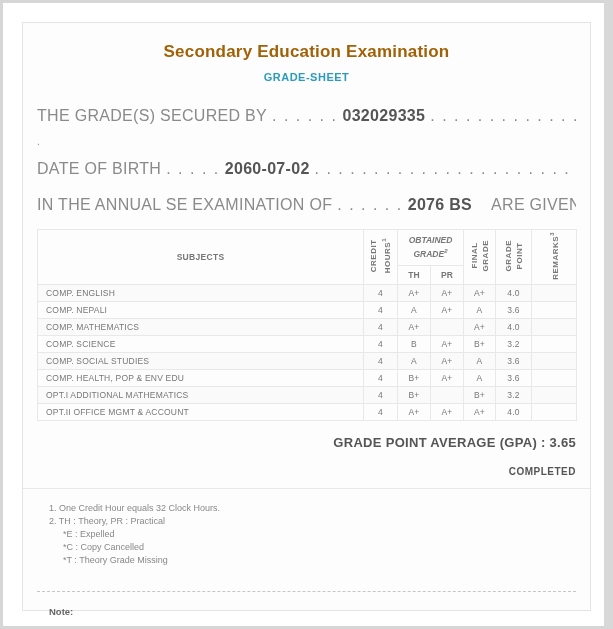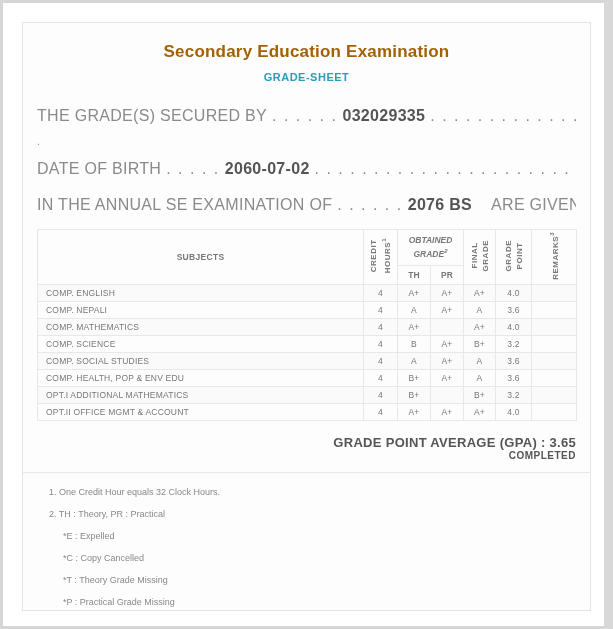--- a/index.html
+++ b/index.html
@@ -70,27 +70,27 @@
   }
   table.grades td.subject { text-align:left; padding-left:8px; }
   table.grades tbody tr:nth-child(odd) { background:#fafafa; }
   table.grades tbody tr:nth-child(even) { background:#fdfdfd; }
   
   .gpa-line {
     margin-top:14px; text-align:right; font-size:13px; font-weight:bold;
     color:#555; letter-spacing:0.3px;
   }
   .status-line {
-    text-align:right; font-size:10px; font-weight:bold;
+    margin-top:16px; text-align:right; font-size:10px; font-weight:bold;
     color:#555; letter-spacing:0.5px;
   }
   .section-divider { border:none; border-top:1px solid #e8e8e8; margin:11px -14px 0 -14px; }
   
   .footnotes { margin-top:13px; padding-left:12px; font-size:9px; color:#888; }
-  .footnotes .fn { margin-top:9px; line-height:13px; }
+  .footnotes .fn { margin-top:0; line-height:13px; }
   .footnotes .fn-sub { margin-left:14px; line-height:13px; }
   
   .dashed-sep { border:none; border-top:1px dashed #c6c6c6; margin:24px 0 0 0; }
   .note-block { margin-top:14px; padding-left:12px; }
   .note-label { font-size:9.5px; font-weight:bold; color:#666; }
 </style>
 </head>
 <body>
 
 <div class="frame"></div>
@@ -241,21 +241,20 @@
   <div class="status-line">COMPLETED</div>
 
   <hr class="section-divider">
 
   <div class="footnotes">
     <div class="fn">1. One Credit Hour equals 32 Clock Hours.</div>
     <div class="fn">2. TH : Theory, PR : Practical</div>
     <div class="fn fn-sub">*E : Expelled</div>
     <div class="fn fn-sub">*C : Copy Cancelled</div>
     <div class="fn fn-sub">*T : Theory Grade Missing</div>
-    <div class="fn fn-sub">*P : Practical Grade Missing</div>
   </div>
 
   <hr class="dashed-sep">
 
   <div class="note-block">
     <div class="note-label">Note:</div>
 
   </div>
 
 </div>

